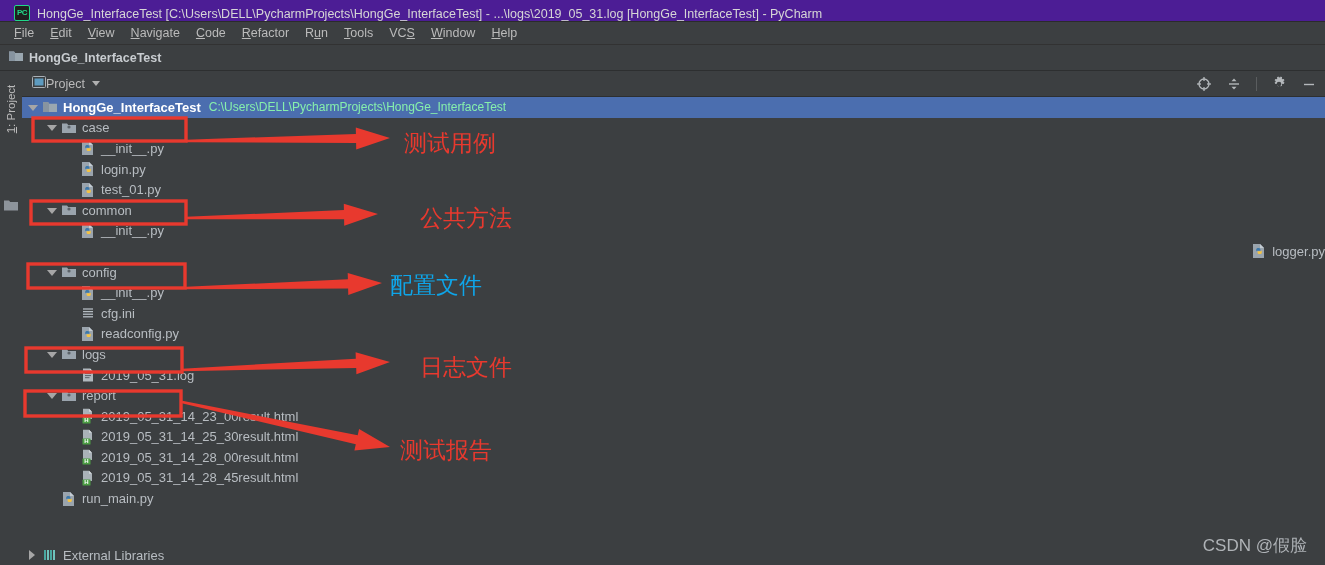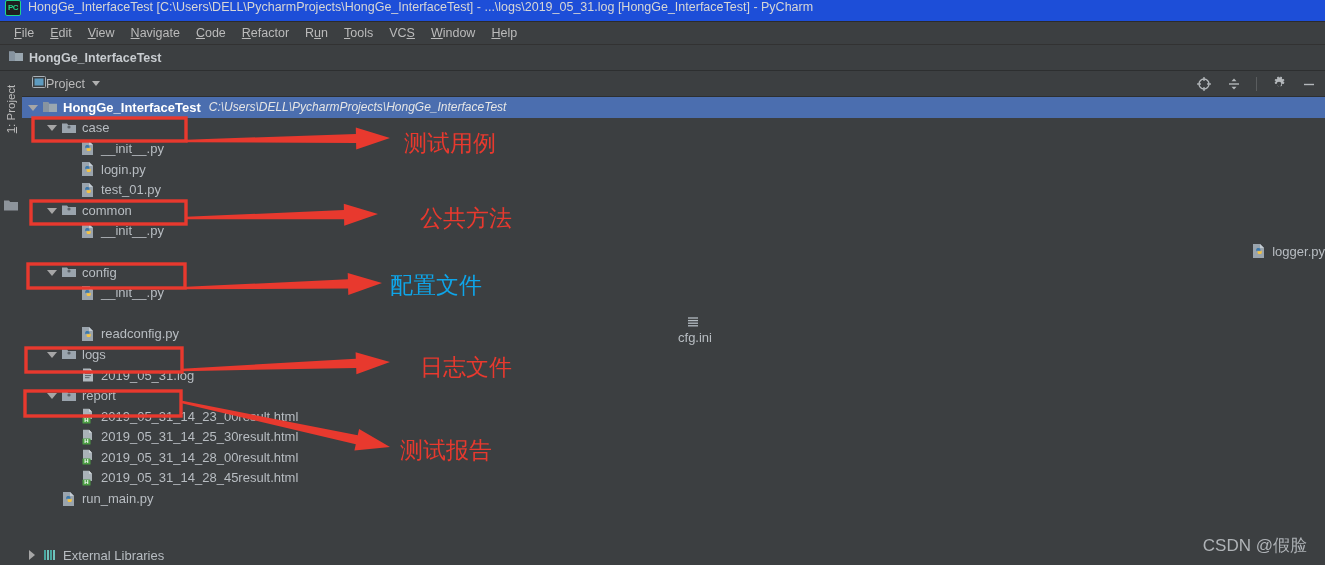--- a/index.html
+++ b/index.html
@@ -15,25 +15,25 @@
     font-family: "Liberation Sans", "DejaVu Sans", sans-serif;
     overflow: hidden;
     -webkit-font-smoothing: antialiased;
   }
 
   
   .titlebar {
     position: absolute;
     left: 0; top: 0;
     width: 1325px; height: 22px;
-    background: #1d4ed8;
+    background: #4c1d95;
     border-bottom: 1px solid #2b2b2b;
     display: flex;
-    align-items: flex-start;
-    padding-left: 5px;
+    align-items: flex-end;
+    padding-left: 14px;
     box-sizing: border-box;
   }
   .pc-logo {
     width: 14px; height: 14px;
     background: #1f1f1f;
     border: 1px solid #21d789;
     border-radius: 2px;
     color: #21d789;
     font-size: 8px;
     font-weight: bold;
@@ -170,21 +170,21 @@
     height: 20.6px;
     display: flex;
     align-items: center;
     font-size: 13px;
     color: #b8bdc2;
     white-space: nowrap;
     cursor: default;
   }
   .row.selected { background: #4b6eaf; }
   .row.selected .label { color: #ffffff; font-weight: bold; }
-  .row.selected .sub { color: #e5e5e5; font-style: italic; }
+  .row.selected .sub { color: #86efac; }
   .row .twisty {
     width: 11px; height: 11px;
     margin-right: 4px;
     flex: 0 0 auto;
     position: relative;
   }
   .twisty.open::after {
     content: "";
     position: absolute;
     left: 1px; top: 3px;
@@ -409,21 +409,21 @@
         <div class="row" style="padding-left: 43px;">
           <span class="twisty "></span>
           <span class="ico"><svg width="16" height="16" viewBox="0 0 16 16">
               <path d="M2 1h7l4 4v10H2z" fill="#9aa4ad"></path>
               <path d="M9 1l4 4H9z" fill="#c3ccd3"></path>
               <path d="M5.2 6.5c0-1 .8-1.6 2.1-1.6 1.3 0 2.1.6 2.1 1.6v1.3H6.6c-.9 0-1.4.5-1.4 1.3v-2.6z" fill="#3c78aa"></path>
               <path d="M10.8 9.5c0 1-.8 1.6-2.1 1.6-1.3 0-2.1-.6-2.1-1.6V8.2h2.8c.9 0 1.4-.5 1.4-1.3v2.6z" fill="#f5c342"></path>
             </svg></span>
           <span class="label">__init__.py</span>
         </div>
-        <div class="row" style="padding-left: 43px; flex-direction: column;">
+        <div class="row" style="padding-left: 43px;">
           <span class="twisty "></span>
           <span class="ico"><svg width="16" height="16" viewBox="0 0 16 16">
               <g stroke="#b4bcc2" stroke-width="1.3">
                 <line x1="3" y1="4" x2="13" y2="4"></line>
                 <line x1="3" y1="6.6" x2="13" y2="6.6"></line>
                 <line x1="3" y1="9.2" x2="13" y2="9.2"></line>
                 <line x1="3" y1="11.8" x2="13" y2="11.8"></line>
               </g>
             </svg></span>
           <span class="label">cfg.ini</span>

